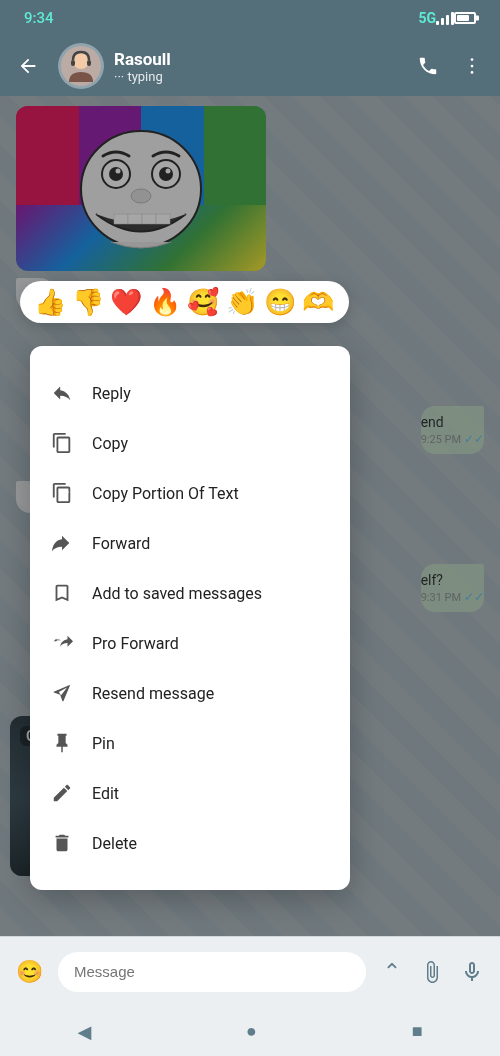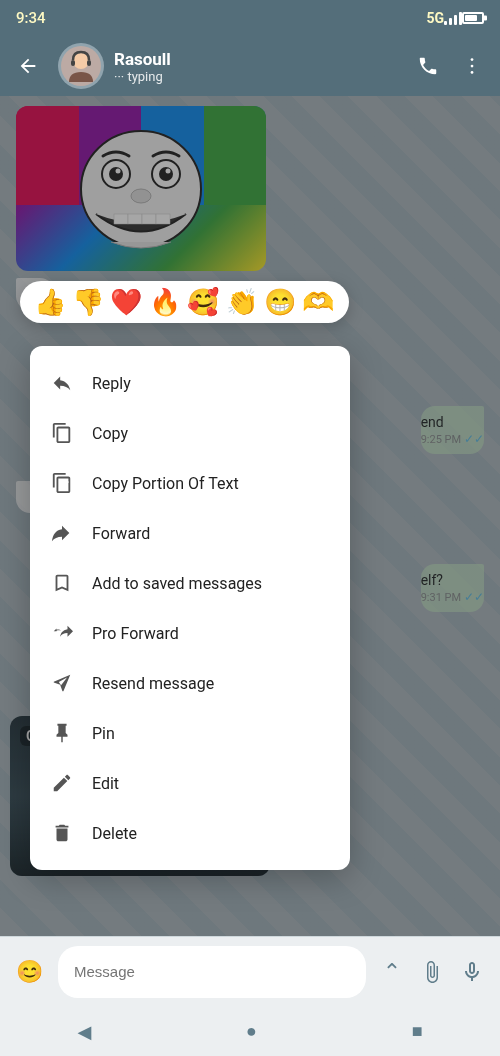--- a/index.html
+++ b/index.html
@@ -13,22 +13,22 @@
       position: relative;
     }
 
     
     .status-bar {
       background: #546e7a;
       height: 36px;
       display: flex;
       align-items: center;
       justify-content: space-between;
-      padding: 0 16px;
-      color: #fef9c3;
+      padding: 0 24px;
+      color: #5eead4;
       font-size: 15px;
       font-weight: 500;
     }
     .status-bar-right {
       display: flex;
       align-items: center;
       font-size: 13px;
     }
     .signal-bars {
       display: flex;
@@ -177,21 +177,21 @@
     
     .context-menu {
       position: absolute;
       top: 250px;
       left: 30px;
       width: 320px;
       background: white;
       border-radius: 12px;
       box-shadow: 0 8px 32px rgba(0,0,0,0.25);
       z-index: 30;
-      padding: 12px 0;
+      padding: 22px 0;
     }
     .menu-item {
       display: flex;
       align-items: center;
       padding: 13px 20px;
       cursor: pointer;
       gap: 18px;
     }
     .menu-icon {
       width: 24px;
@@ -284,21 +284,21 @@
       gap: 8px;
       border-top: 1px solid #cfd8dc;
     }
     .emoji-btn {
       width: 40px; height: 40px;
       display: flex; align-items: center; justify-content: center;
       font-size: 22px; cursor: pointer; color: #607d8b;
     }
     .message-input {
       flex: 1;
-      height: 52px;
+      height: 40px;
       border-radius: 20px;
       border: none;
       background: white;
       padding: 0 16px;
       font-size: 15px;
       color: #3b82f6;
       outline: none;
     }
     .input-actions {
       display: flex; align-items: center; gap: 4px;

